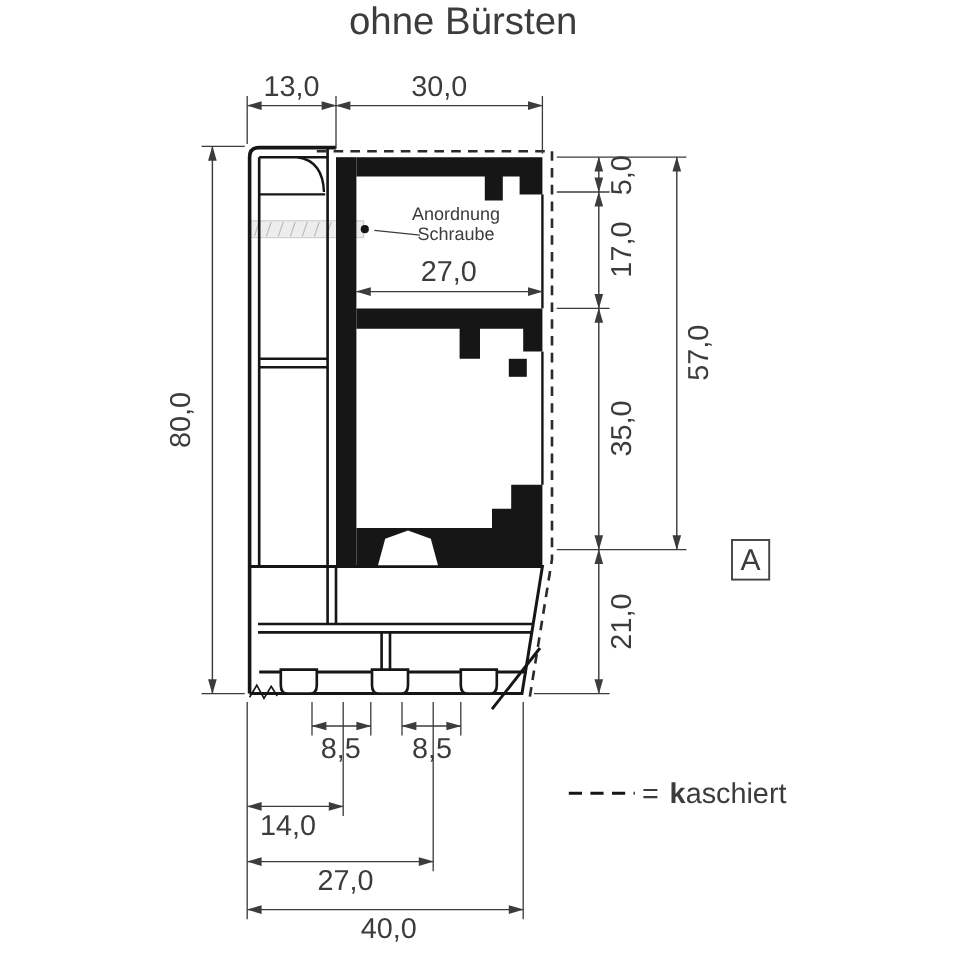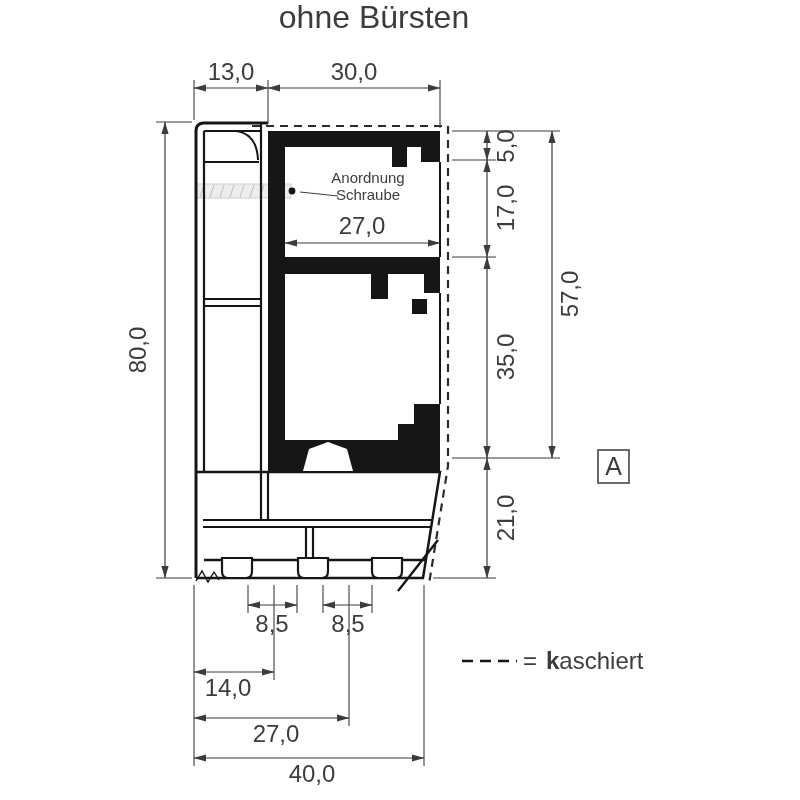--- a/index.html
+++ b/index.html
@@ -1,16 +1,16 @@
 <!DOCTYPE html>
 <html><head>
 <meta charset="utf-8">
 <style>
   html,body{margin:0;padding:0;background:#ffffff;}
-  .stage{width:716px;height:800px;background:#ffffff;position:relative;overflow:hidden;}
+  .stage{width:716px;height:800px;background:#ffffff;position:relative;overflow:hidden;padding-left:12px;}
   svg{display:block;}
   text{font-family:"Liberation Sans", sans-serif;fill:#3c3c3c;}
   .title-text{font-size:32px;}
   .dim-label{font-size:24px;}
   .small-label{font-size:15px;}
   .legend-text{font-size:24px;}
   .marker-text{font-size:25px;}
   .bold{font-weight:bold;}
   .ext{stroke:#3c3c3c;stroke-width:1.1;fill:none;}
   .dimline{stroke:#3c3c3c;stroke-width:1.2;fill:none;}

